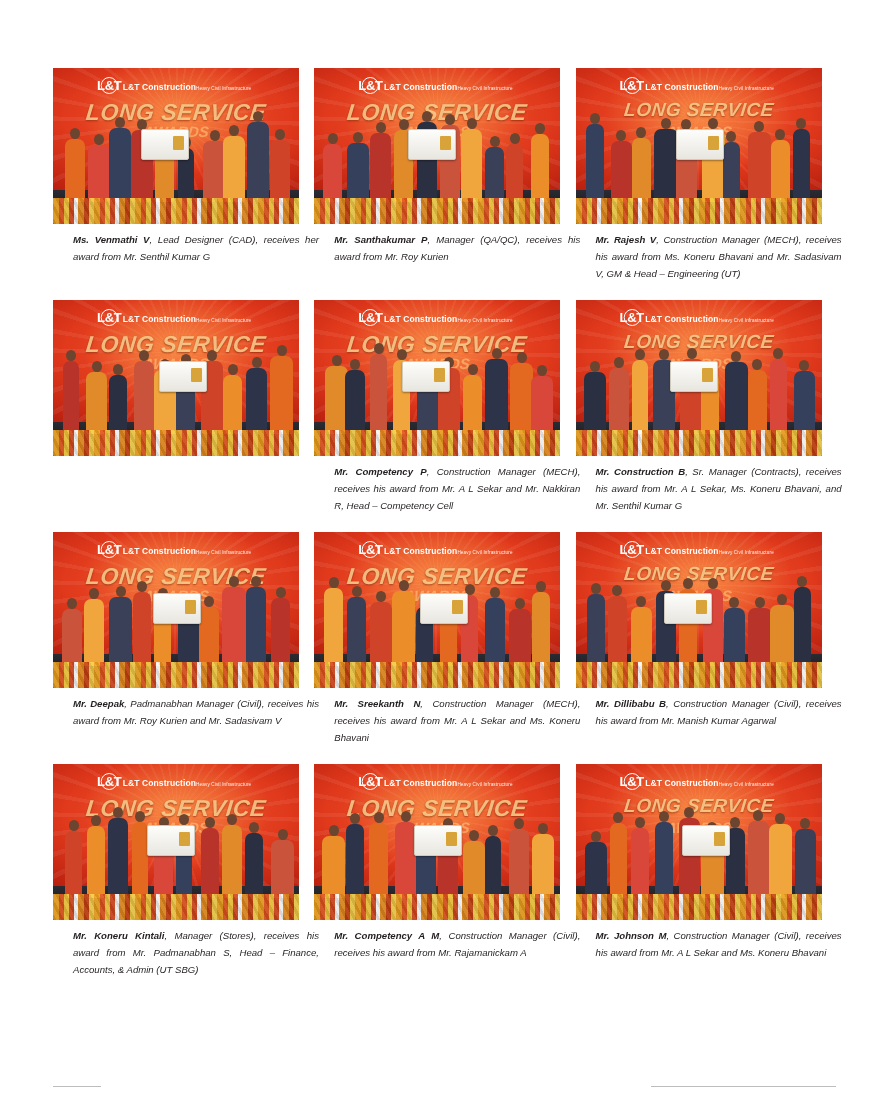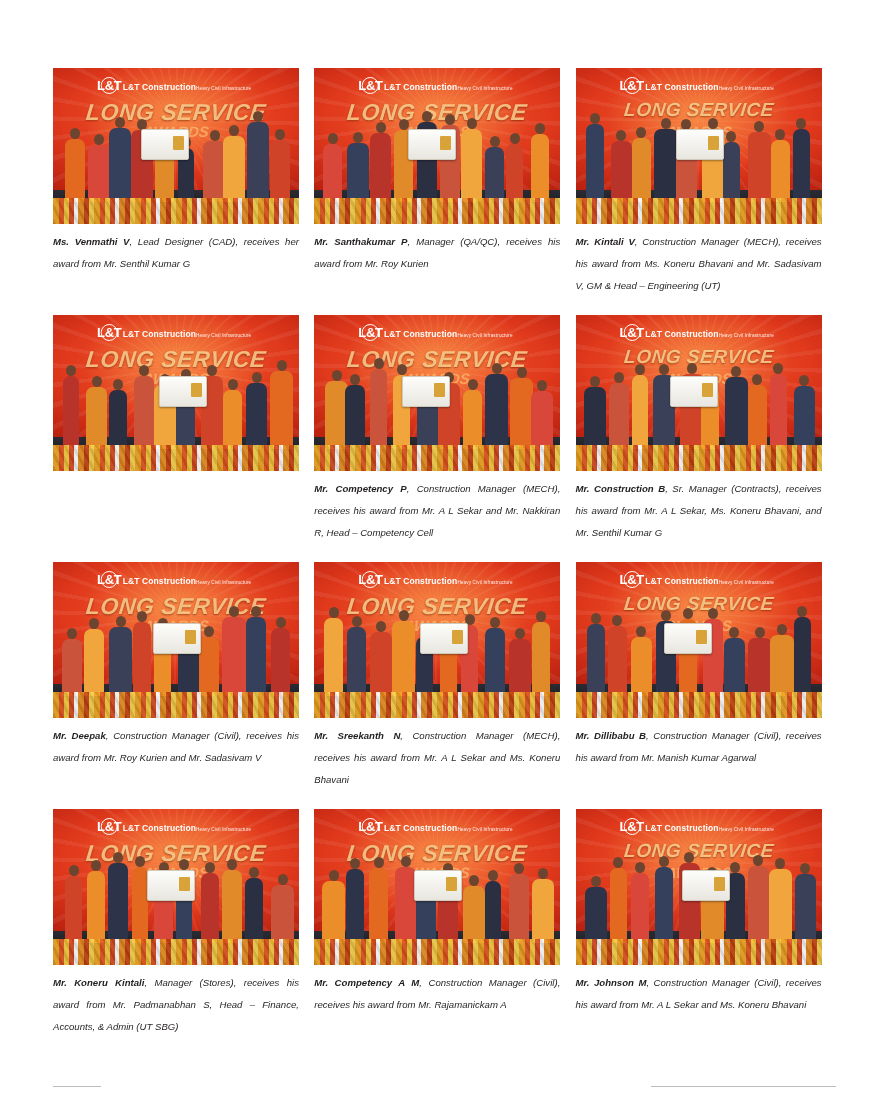--- a/index.html
+++ b/index.html
@@ -194,25 +194,26 @@
     position: absolute;
     right: 4px; top: 6px;
     width: 11px; height: 14px;
     background: #d8a43a;
     border-radius: 1px;
   }
   .caption {
     width: 246px;
     margin-top: 7px;
     font-size: 9.6px;
-    line-height: 22px;
+    line-height: 17px;
     color: #231f20;
     font-style: italic;
     font-family: "Liberation Sans", sans-serif;
     text-align: justify;
+    margin-left: 20px;
   }
   .caption b {
     font-weight: bold;
     font-style: italic;
   }
   .footer {
     position: absolute;
     left: 0; right: 0;
     bottom: 14px;
     height: 10px;
@@ -323,21 +324,21 @@
               <div class="p" style="left:100px;width:21px;height:72px;background:#c9533b;"></div>
               <div class="p" style="left:126px;width:23px;height:73px;background:#f0a63c;"></div>
               <div class="p" style="left:147px;width:17px;height:60px;background:#3a4057;"></div>
               <div class="p" style="left:172px;width:23px;height:70px;background:#cf4428;"></div>
               <div class="p" style="left:195px;width:19px;height:62px;background:#eb8e2a;"></div>
               <div class="p" style="left:217px;width:17px;height:73px;background:#2d3348;"></div>
               <div class="cert" style="left:100px;"></div>
             </div>
             <div class="flowers"></div>
           </div>
-          <div class="caption"><b>Mr. Kintali V</b><span>, Construction Manager (MECH), receives his award from Ms. Koneru Bhavani and Mr. Sadasivam V, GM &amp; Head – Engineering (UT)</span></div>
+          <div class="caption"><b>Mr. Rajesh V</b><span>, Construction Manager (MECH), receives his award from Ms. Koneru Bhavani and Mr. Sadasivam V, GM &amp; Head – Engineering (UT)</span></div>
         </div>
       </div>
       <div class="cell">
         <div class="cell-inner">
           <div class="photo">
             <div class="bg"></div>
             <div class="rays"></div>
             <div class="glow"></div>
             <div class="banner-text">LONG SERVICE</div>
             <div class="banner-sub">AWARDS</div>
@@ -446,21 +447,21 @@
               <div class="p" style="left:101px;width:17px;height:67px;background:#eb8e2a;"></div>
               <div class="p" style="left:125px;width:21px;height:58px;background:#2d3348;"></div>
               <div class="p" style="left:146px;width:20px;height:59px;background:#e2691f;"></div>
               <div class="p" style="left:169px;width:24px;height:79px;background:#d8473a;"></div>
               <div class="p" style="left:193px;width:20px;height:79px;background:#34405c;"></div>
               <div class="p" style="left:218px;width:19px;height:68px;background:#b8332a;"></div>
               <div class="cert" style="left:100px;"></div>
             </div>
             <div class="flowers"></div>
           </div>
-          <div class="caption"><b>Mr. Deepak</b><span>, Construction Manager (Civil), receives his award from   Mr. Roy Kurien and Mr. Sadasivam V</span></div>
+          <div class="caption"><b>Mr. Deepak</b><span>, Padmanabhan Manager (Civil), receives his award from   Mr. Roy Kurien and Mr. Sadasivam V</span></div>
         </div>
       </div>
       <div class="cell">
         <div class="cell-inner">
           <div class="photo">
             <div class="bg"></div>
             <div class="rays"></div>
             <div class="glow"></div>
             <div class="banner-text">LONG SERVICE</div>
             <div class="banner-sub">AWARDS</div>

